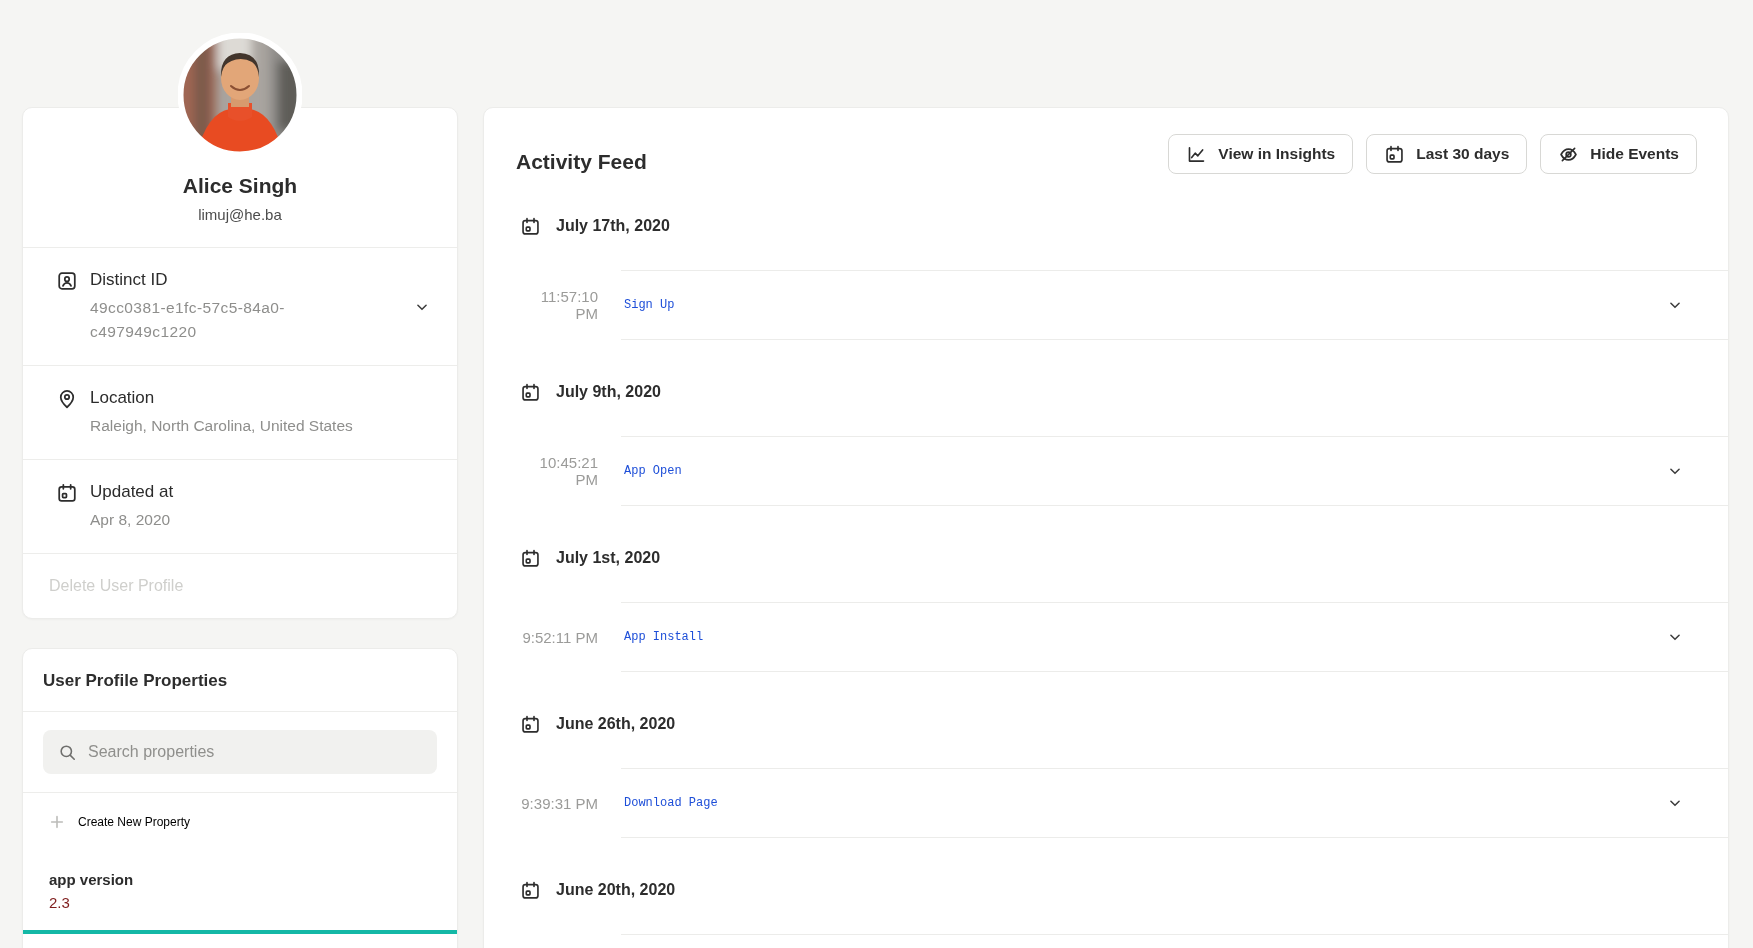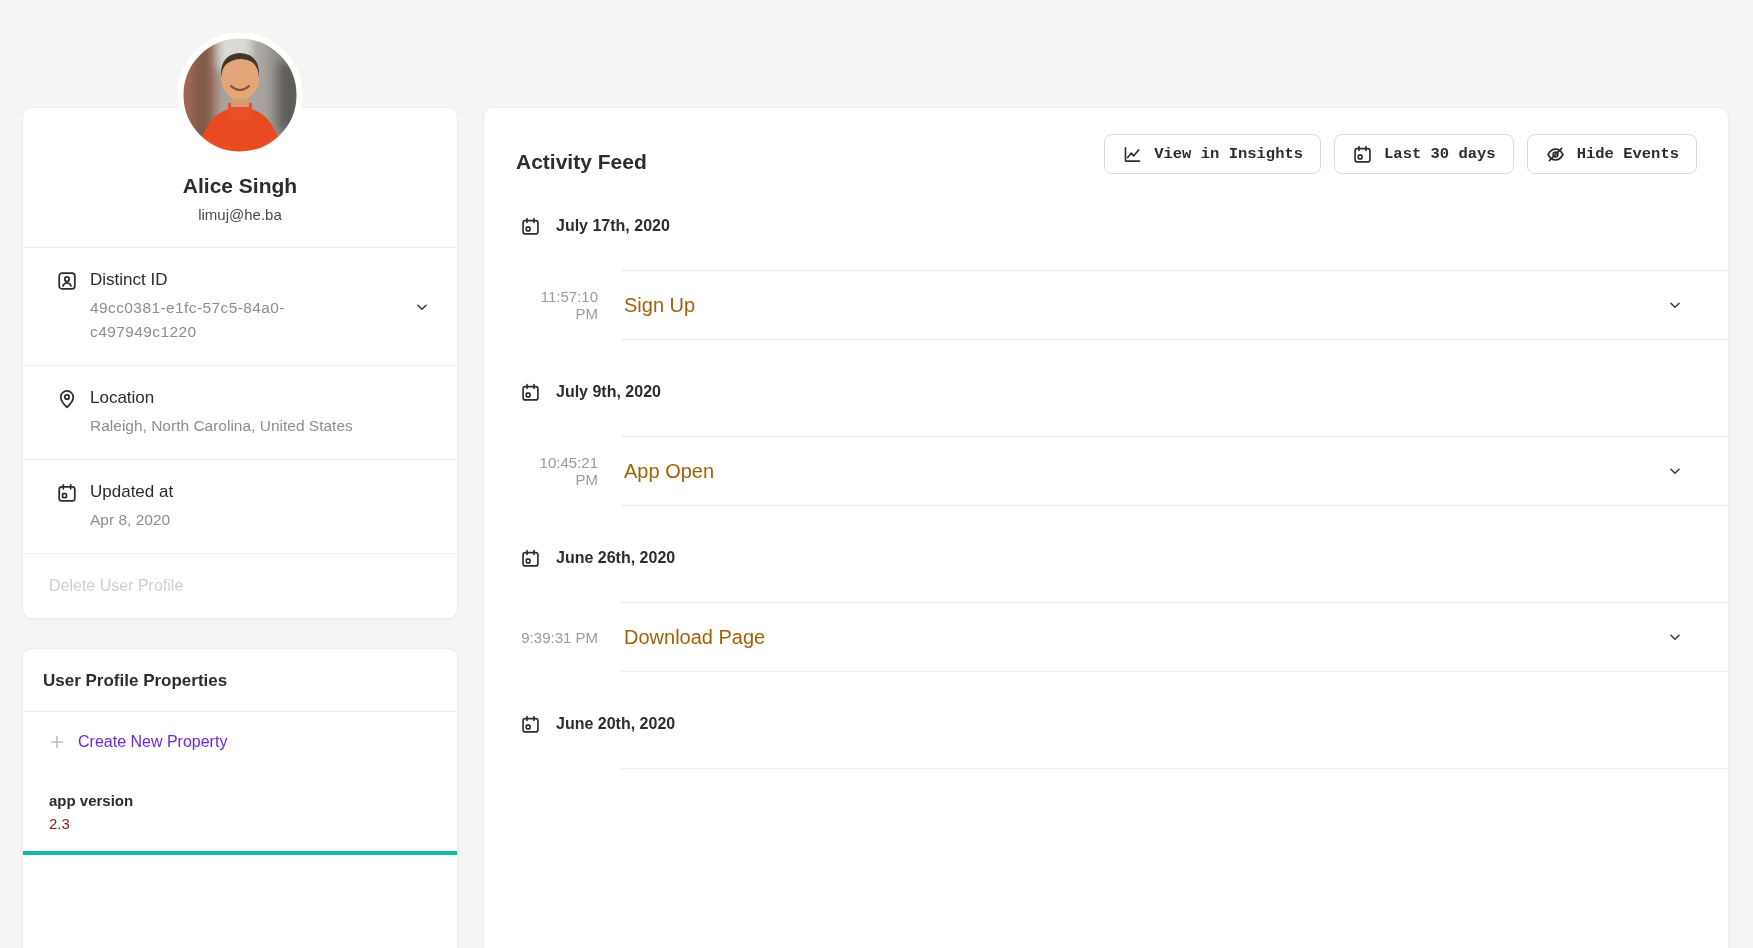--- a/index.html
+++ b/index.html
@@ -52,38 +52,38 @@
   }
   .search-box .sicon { width:19px; height:19px; color:#6f6f6d; flex:0 0 19px; }
   .search-box .sicon svg { width:100%; height:100%; display:block; }
   .search-box input {
     border:none; outline:none; background:transparent; flex:1;
     font-family:inherit; font-size:16px; color:#2d2d2d;
   }
   .search-box input::placeholder { color:#8f8f8c; }
   .create-row {
     padding:21px 26px 17px; display:flex; align-items:center; gap:13px;
-    color:#6d28d9; font-size:16px; cursor:pointer;
+    color:#000000; font-size:12px; cursor:pointer;
   }
   .create-row .picon { width:16px; height:16px; color:#bcbcb9; flex:0 0 16px; }
   .create-row .picon svg { width:100%; height:100%; display:block; }
   .prop-item { margin:0 0 0 0; padding:24px 26px 19px; border-bottom:4px solid #14b8a6; cursor:pointer; }
   .prop-name { font-size:15px; font-weight:700; color:#2c2c2c; }
   .prop-val { margin-top:6px; font-size:15px; color:#7f1d1d; }
   
   .feed-card {
     position:absolute; left:483px; top:107px; width:1246px; height:900px;
     overflow:hidden;
   }
   .feed-head {
     display:flex; justify-content:space-between; align-items:flex-end;
     padding:26px 31px 0 32px; height:66px;
   }
   .feed-title { font-size:21px; font-weight:700; }
-  .feed-actions { display:flex; gap:13px;font-family:Liberation Mono, monospace; }
+  .feed-actions { display:flex; gap:13px; }
   .btn {
     height:40px; border:1px solid #d8d8d5; border-radius:8px; background:#fff;
     display:flex; align-items:center; gap:11px; padding:0 17px;
     font-family:inherit; font-size:15.5px; font-weight:700; color:#2d2d2d; cursor:pointer;
   }
   .btn .bicon { width:21px; height:21px; flex:0 0 21px; }
   .btn .bicon svg { width:100%; height:100%; display:block; }
   .date-header {
     margin:41px 0 33px 36px; display:flex; align-items:center; gap:15px;
     font-size:16px; font-weight:700; height:22px;
@@ -95,21 +95,21 @@
     margin-left:137px; height:70px;
     border-top:1px solid #ececea; border-bottom:1px solid #ececea;
     display:flex; align-items:center; padding-left:3px;
     position:relative; cursor:pointer;
   }
   .event-row.stub { height:22px; border-bottom:none; cursor:default; }
   .event-time {
     position:absolute; left:-103px; width:80px; text-align:right;
     font-size:15px; color:#9b9b99;
   }
-  .event-name { font-size:20px; color:#a16207; }
+  .event-name { font-size:12px; color:#1d4ed8;font-family:Liberation Mono, monospace; }
   .event-row .chev { right:46px; }
   .hidden-defs { position:absolute; width:0; height:0; overflow:hidden; }
 </style>
 </head>
 <body>
 
 <svg class="hidden-defs" xmlns="http://www.w3.org/2000/svg" aria-hidden="true">
   <symbol id="i-cal" viewBox="0 0 24 24" fill="none" stroke="currentColor" stroke-width="1.9" stroke-linecap="round" stroke-linejoin="round">
     <rect x="3.5" y="5.2" width="17" height="15.3" rx="2.6"></rect>
     <path d="M8 3v4.4 M16 3v4.4"></path>
@@ -226,20 +226,30 @@
         </div>
       </div>
 
       <div class="delete-row">
         <span>Delete User Profile</span>
       </div>
     </section>
 
     <section class="card props-card">
       <div class="props-title">User Profile Properties</div>
+      <div class="search-wrap">
+        <div class="search-box">
+          <span class="sicon">
+              <svg>
+                <use href="#i-search"></use>
+              </svg>
+            </span>
+          <input type="text" placeholder="Search properties" style="">
+        </div>
+      </div>
       <div class="create-row">
         <span class="picon">
             <svg>
               <use href="#i-plus"></use>
             </svg>
           </span>
         <span>Create New Property</span>
       </div>
       <div class="prop-item">
         <div class="prop-name">app version</div>
@@ -314,20 +324,39 @@
           <span class="event-time">10:45:21 PM</span>
           <span class="event-name">App Open</span>
           <span class="chev">
               <svg>
                 <use href="#i-chev"></use>
               </svg>
             </span>
         </div>
       </div>
 
+      <div class="feed-group">
+        <div class="date-header">
+          <span class="dicon">
+              <svg>
+                <use href="#i-cal"></use>
+              </svg>
+            </span>
+          <span>July 1st, 2020</span>
+        </div>
+        <div class="event-row">
+          <span class="event-time">9:52:11 PM</span>
+          <span class="event-name">App Install</span>
+          <span class="chev">
+              <svg>
+                <use href="#i-chev"></use>
+              </svg>
+            </span>
+        </div>
+      </div>
 
       <div class="feed-group">
         <div class="date-header">
           <span class="dicon">
               <svg>
                 <use href="#i-cal"></use>
               </svg>
             </span>
           <span>June 26th, 2020</span>
         </div>

